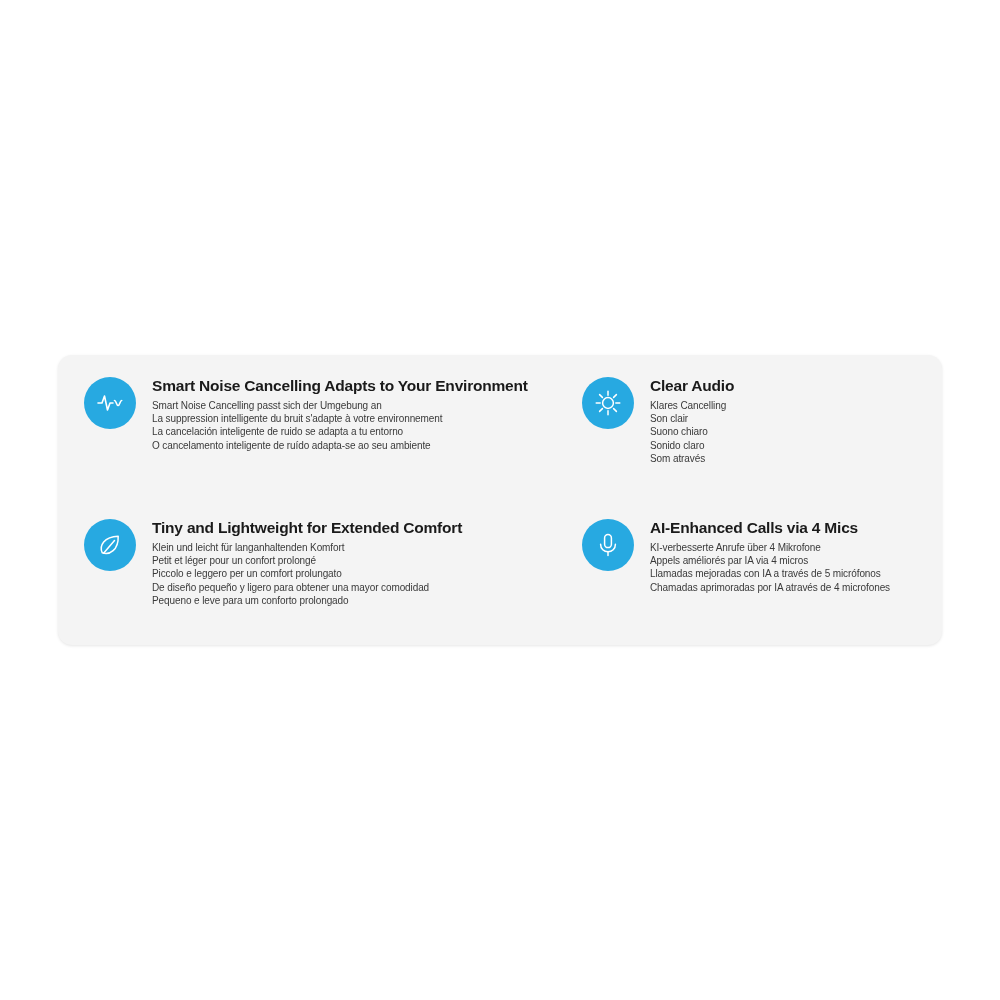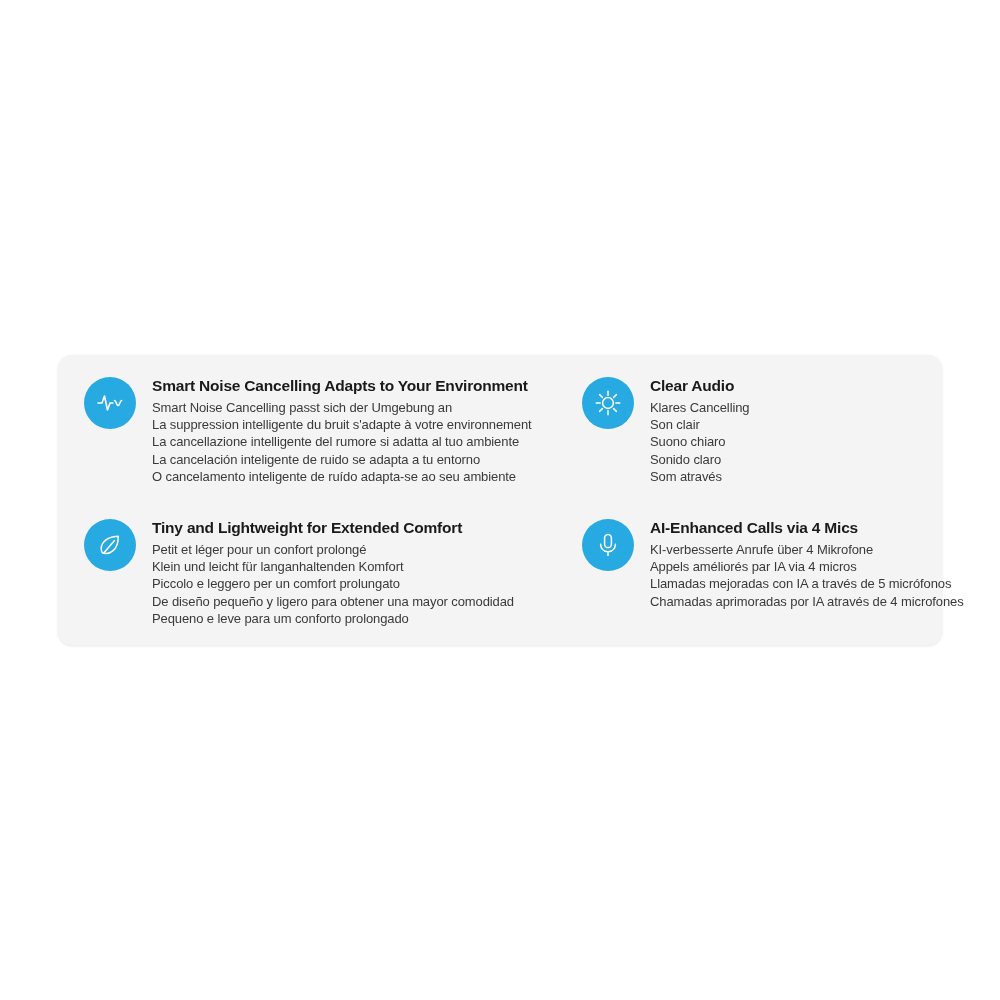--- a/index.html
+++ b/index.html
@@ -79,21 +79,21 @@
     line-height: 1.15;
   }
 
   .feature-lines {
     margin: 0;
     padding: 0;
     list-style: none;
   }
 
   .feature-lines li {
-    font-size: 13px;
+    font-size: 10px;
     color: #3a3a3a;
     line-height: 1.33;
     letter-spacing: -0.1px;
     white-space: nowrap;
   }
 
   
   .cell-r0c1 { padding-left: 8px; }
   .cell-r1c1 { padding-left: 8px; }
 </style>
@@ -110,21 +110,20 @@
           <svg width="30" height="30" viewBox="0 0 30 30" fill="none" stroke="#ffffff" stroke-width="1.6" stroke-linecap="round" stroke-linejoin="round">
             <path d="M3 15 H7 L9.5 8 L12.5 22 L15 15 H18"></path>
             <path d="M19.5 12.5 c1.8 0 1.8 5 3.6 5 s1.8 -5 3.6 -5"></path>
           </svg>
         </div>
         <div class="feature-text">
           <p class="feature-title">Smart Noise Cancelling Adapts to Your Environment</p>
           <ul class="feature-lines">
             <li>Smart Noise Cancelling passt sich der Umgebung an</li>
             <li>La suppression intelligente du bruit s'adapte à votre environnement</li>
-            <li>La cancellazione intelligente del rumore si adatta al tuo ambiente</li>
             <li>La cancelación inteligente de ruido se adapta a tu entorno</li>
             <li>O cancelamento inteligente de ruído adapta-se ao seu ambiente</li>
           </ul>
         </div>
       </div>
 
       <div class="feature cell-r0c1">
         <div class="feature-icon">
           <svg width="30" height="30" viewBox="0 0 30 30" fill="none" stroke="#ffffff" stroke-width="1.5" stroke-linecap="round">
             <circle cx="15" cy="15" r="5.4"></circle>
@@ -146,22 +145,22 @@
       <div class="feature cell-r1c0">
         <div class="feature-icon">
           <svg width="30" height="30" viewBox="0 0 30 30" fill="none" stroke="#ffffff" stroke-width="1.5" stroke-linecap="round" stroke-linejoin="round">
             <path d="M7.2 22.8 C4 16 9 6.5 23.2 6.2 C23.6 20 14.5 25.5 7.2 22.8 Z"></path>
             <path d="M8.6 23.2 L19.5 10.5"></path>
           </svg>
         </div>
         <div class="feature-text">
           <p class="feature-title">Tiny and Lightweight for Extended Comfort</p>
           <ul class="feature-lines">
+            <li>Klein und leicht für langanhaltenden Komfort</li>
             <li>Petit et léger pour un confort prolongé</li>
-            <li>Klein und leicht für langanhaltenden Komfort</li>
             <li>Piccolo e leggero per un comfort prolungato</li>
             <li>De diseño pequeño y ligero para obtener una mayor comodidad</li>
             <li>Pequeno e leve para um conforto prolongado</li>
           </ul>
         </div>
       </div>
 
       <div class="feature cell-r1c1">
         <div class="feature-icon">
           <svg width="30" height="30" viewBox="0 0 30 30" fill="none" stroke="#ffffff" stroke-width="1.5" stroke-linecap="round" stroke-linejoin="round">

